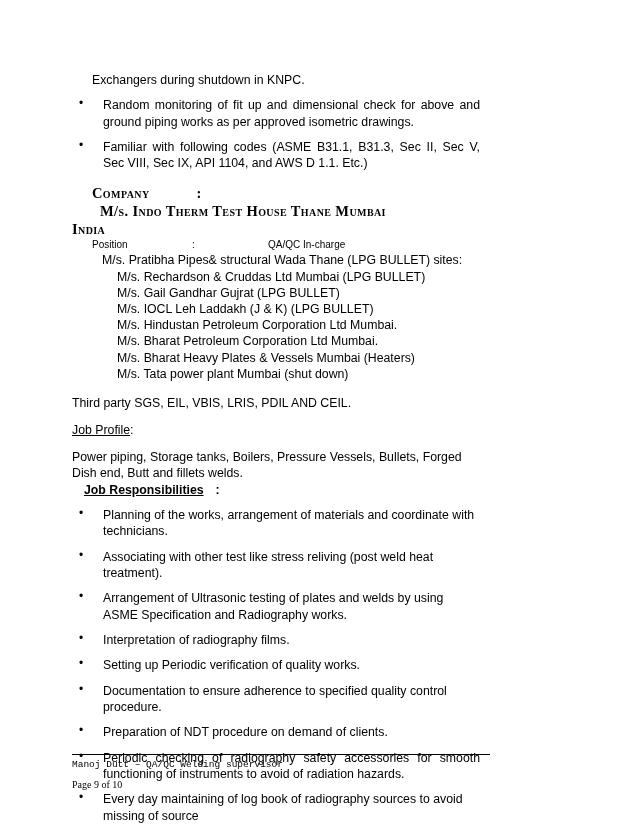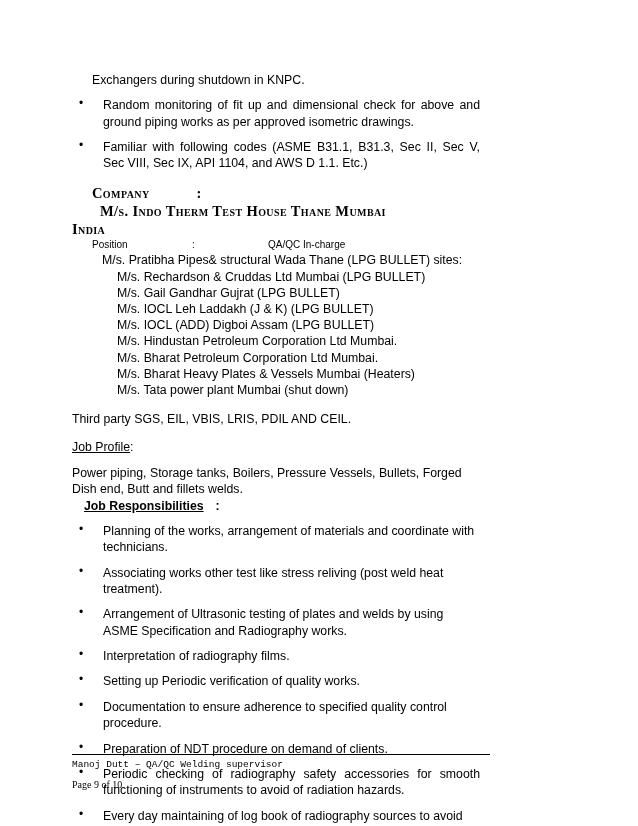--- a/index.html
+++ b/index.html
@@ -149,42 +149,41 @@
 
     <div class="kv">
       <span class="k">Position</span><span class="c">:</span><span class="v">QA/QC In-charge</span>
     </div>
 
     <ul class="joblist">
       <li class="first">M/s. Pratibha Pipes&amp; structural Wada Thane (LPG BULLET) sites:</li>
       <li>M/s. Rechardson &amp; Cruddas Ltd Mumbai (LPG BULLET)</li>
       <li>M/s. Gail Gandhar Gujrat (LPG BULLET)</li>
       <li>M/s. IOCL Leh Laddakh (J &amp; K) (LPG BULLET)</li>
-      <li>M/s. IOCL (ADD) Digboi Assam (LPG BULLET)</li>
       <li>M/s. Hindustan Petroleum Corporation Ltd Mumbai.</li>
       <li>M/s. Bharat Petroleum Corporation Ltd Mumbai.</li>
       <li>M/s. Bharat Heavy Plates &amp; Vessels Mumbai (Heaters)</li>
       <li>M/s. Tata power plant Mumbai (shut down)</li>
     </ul>
 
     <div class="plain">Third party SGS, EIL, VBIS, LRIS, PDIL AND CEIL.</div>
 
     <div class="section-head">
       <span class="underline">Job Profile</span><span>:</span>
     </div>
 
     <div class="para">Power piping, Storage tanks, Boilers, Pressure Vessels, Bullets, Forged Dish end, Butt and fillets welds.</div>
 
     <div class="resp-head">
       <span class="underline bold">Job Responsibilities</span><span class="bold">:</span>
     </div>
 
     <div class="bullets-block">
       <div class="bullet-item nojust">Planning of the works, arrangement of materials and coordinate with technicians.</div>
-      <div class="bullet-item nojust">Associating works other test like stress reliving (post weld heat treatment).</div>
+      <div class="bullet-item nojust">Associating with other test like stress reliving (post weld heat treatment).</div>
       <div class="bullet-item nojust">Arrangement of Ultrasonic testing of plates and welds by using ASME Specification and Radiography works.</div>
       <div class="bullet-item nojust">Interpretation of radiography films.</div>
       <div class="bullet-item nojust">Setting up Periodic verification of quality works.</div>
       <div class="bullet-item nojust">Documentation to ensure adherence to specified quality control procedure.</div>
       <div class="bullet-item nojust">Preparation of NDT procedure on demand of clients.</div>
       <div class="bullet-item">Periodic checking of radiography safety accessories for smooth functioning of instruments to avoid of radiation hazards.</div>
       <div class="bullet-item nojust">Every day maintaining of log book of radiography sources to avoid missing of source</div>
     </div>
 
   </div>

